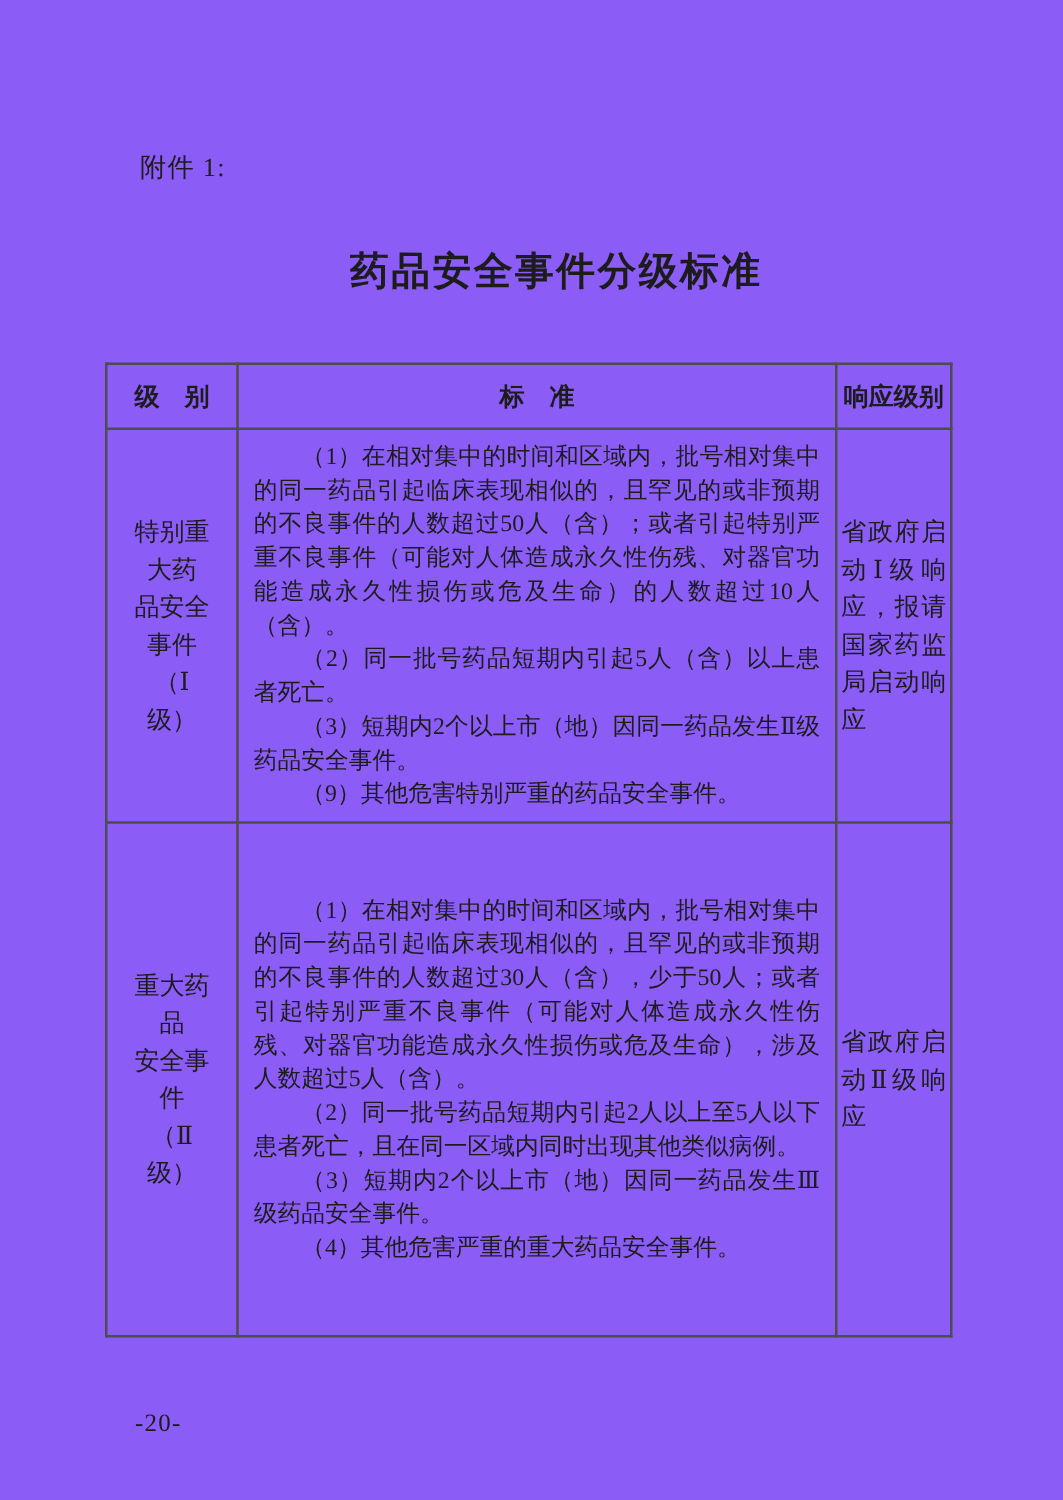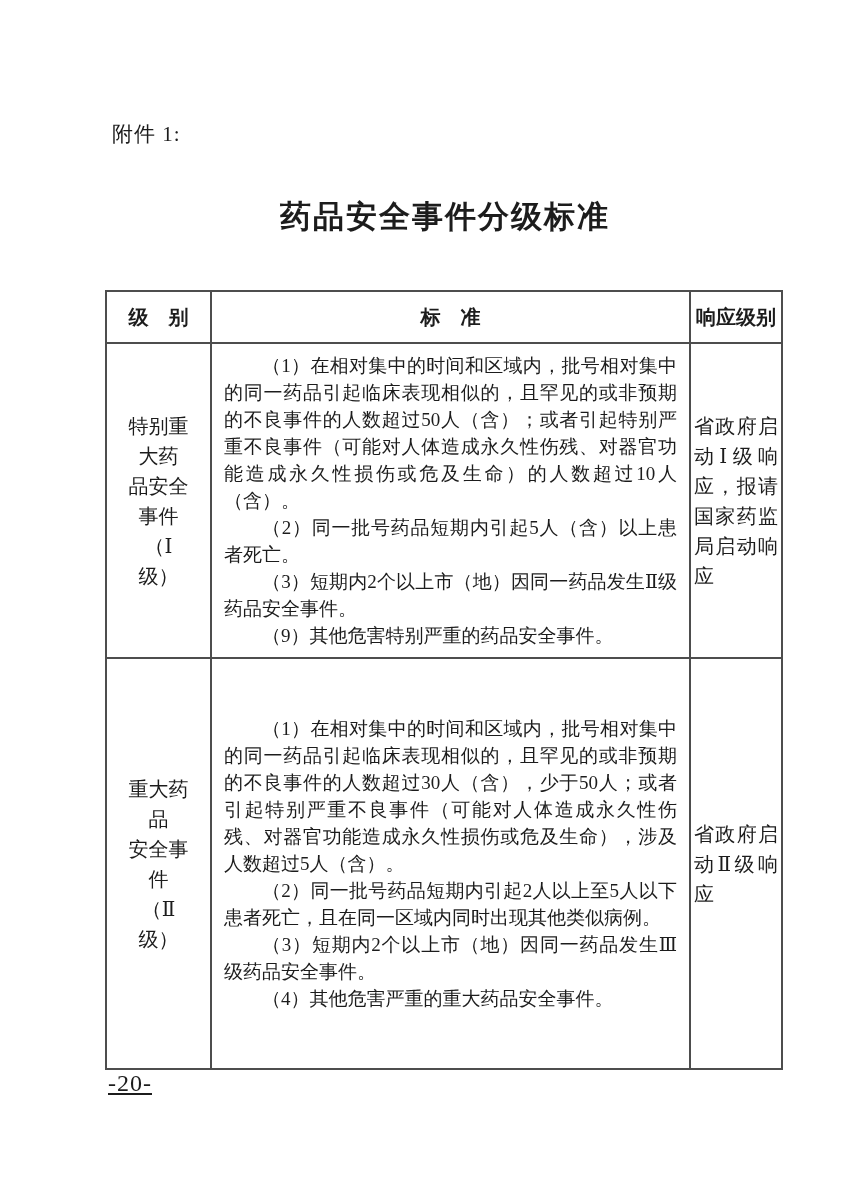--- a/index.html
+++ b/index.html
@@ -2,21 +2,21 @@
 <html lang="zh"><head>
 <meta charset="utf-8">
 <style>
   * { margin: 0; padding: 0; box-sizing: border-box; }
   html, body { background: #e8e8e8; }
   .page {
     position: relative;
     width: 850px;
     height: 1200px;
     margin: 0 auto;
-    background: #ffffff;
+    background: #8b5cf6;
     font-family: "Liberation Serif", "DejaVu Serif", serif;
     color: #1c1c1c;
     overflow: hidden;
   }
   .attachment-label {
     position: absolute;
     left: 112px;
     top: 120px;
     font-size: 21px;
     letter-spacing: 1px;
@@ -27,21 +27,21 @@
     top: 196px;
     width: 100%;
     text-align: center;
     font-size: 31px;
     font-weight: bold;
     letter-spacing: 2px;
     padding-left: 40px;
   }
   table.class-table {
     position: absolute;
-    left: 105px;
+    left: 84px;
     top: 290px;
     width: 676px;
     border-collapse: collapse;
     table-layout: fixed;
   }
   .class-table col.c-level    { width: 105px; }
   .class-table col.c-standard { width: 479px; }
   .class-table col.c-response { width: 92px;  }
   .class-table th, .class-table td {
     border: 2px solid #4d4d4d;
@@ -74,24 +74,23 @@
     padding: 0 3px;
     line-height: 30px;
     text-align: justify;
     font-size: 20px;
   }
   tr.row-1 td { height: 284px; }
   tr.row-2 td { height: 411px; }
   .page-number {
     position: absolute;
     left: 108px;
-    top: 1070px;
-    font-size: 24px;
+    top: 1128px;
+    font-size: 20px;
     letter-spacing: 1px;
-    text-decoration: underline;
   }
 </style>
 </head>
 <body>
 
 <div class="page">
 
   <div class="attachment-label">附件 1:</div>
 
   <h1 class="doc-title">药品安全事件分级标准</h1>

